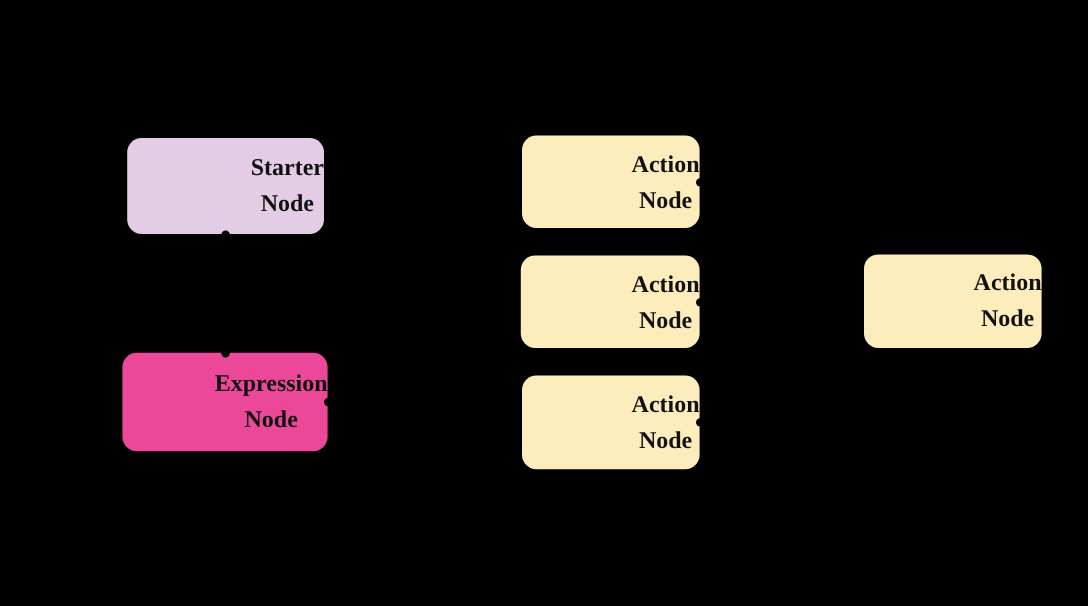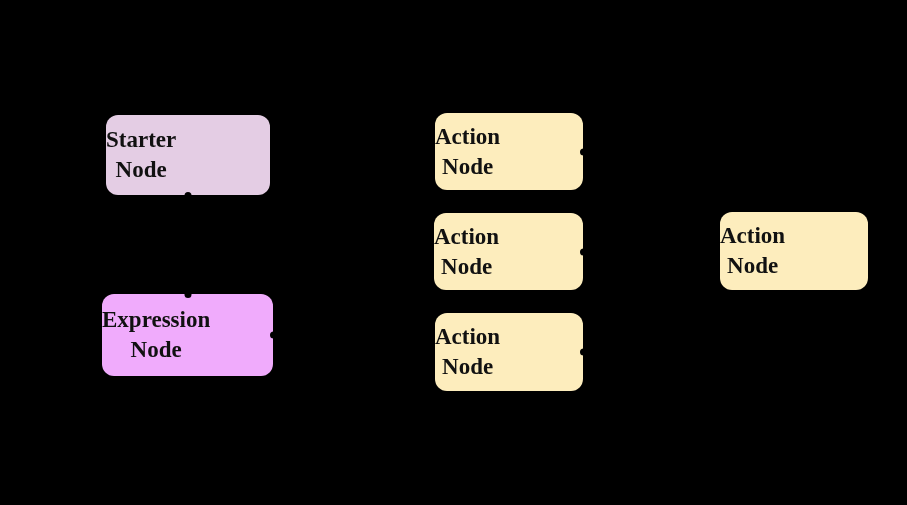--- a/index.html
+++ b/index.html
@@ -5,24 +5,24 @@
   html,body{margin:0;padding:0;background:#000;}
   .canvas{
     position:relative;
     width:907px;height:505px;
     overflow:hidden;
     font-family:"Liberation Serif", serif;
   }
   .node{
     position:absolute;
     border-radius:12px;
-    display:flex;align-items:center;justify-content:flex-start;
+    display:flex;align-items:center;justify-content:flex-end;
     text-align:center;
     font-weight:bold;
-    font-size:23px;
+    font-size:20px;
     line-height:30px;
     color:#111111;
   }
   .node-label{white-space:pre-line;}
   .handle{
     position:absolute;
     width:7px;height:7px;
     border-radius:50%;
   }
   .handle-bottom{left:50%;bottom:-3.5px;transform:translateX(-50%);}
@@ -40,21 +40,21 @@
 <body>
 
 <div class="canvas" style="background-color: rgb(0, 0, 0);">
 
   <div class="node n-starter" style="background-color: rgb(228, 205, 228);">
     <span class="node-label">Starter
 Node</span>
     <span class="handle handle-bottom" style="background-color: rgb(0, 0, 0);"></span>
   </div>
 
-  <div class="node n-expression" style="background-color: #f0abfc;">
+  <div class="node n-expression" style="background-color: #ec4899;">
     <span class="node-label">Expression
 Node</span>
     <span class="handle handle-top" style="background-color: rgb(0, 0, 0);"></span>
     <span class="handle handle-right" style="background-color: rgb(0, 0, 0);"></span>
   </div>
 
   <div class="node n-action1" style="background-color: rgb(253, 237, 189);">
     <span class="node-label">Action
 Node</span>
     <span class="handle handle-right" style="background-color: rgb(0, 0, 0);"></span>

